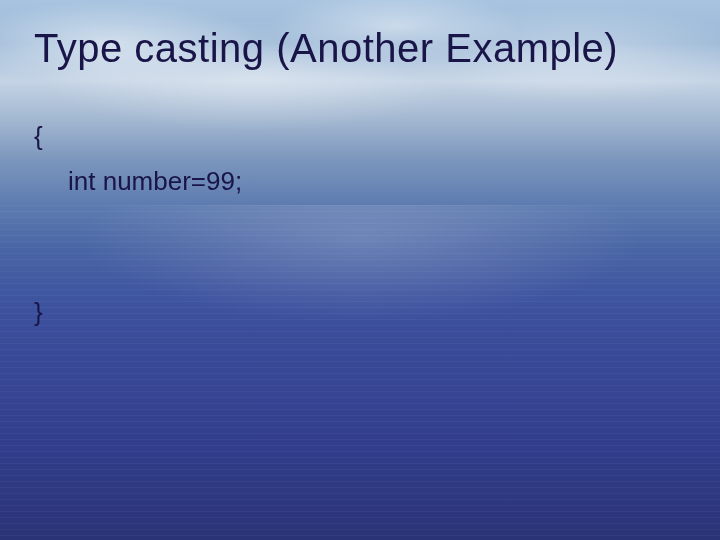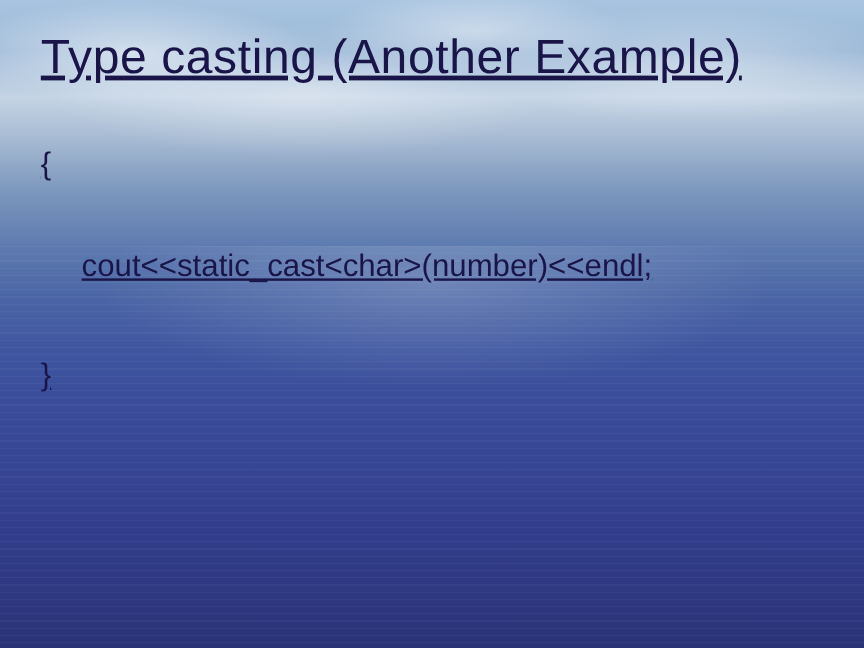--- a/index.html
+++ b/index.html
@@ -44,21 +44,20 @@
         rgba(255,255,255,0.04) 0px,
         rgba(255,255,255,0.04) 1px,
         transparent 1px,
         transparent 6px),
       radial-gradient(ellipse 400px 120px at 50% 10%, rgba(255,255,255,0.18), transparent 70%);
     pointer-events: none;
   }
   .content {
     position: relative;
     padding: 26px 34px 0 34px;
-    text-decoration: underline;
   }
   .title {
     font-size: 40px;
     font-weight: 400;
     letter-spacing: 0.5px;
     color: #1a1548;
     margin-bottom: 48px;
   }
   .code-line {
     font-size: 26px;
@@ -75,18 +74,18 @@
 <body>
 
 <div class="slide">
   <div class="sky-texture"></div>
   <div class="water-texture"></div>
   <div class="content">
     <h1 class="title">Type casting (Another Example)</h1>
 
     <div class="code-line">{</div>
     <div class="gap-sm"></div>
+    <div class="code-line indent">int number=99;</div>
     <div class="gap-md"></div>
-    <div class="code-line indent">cout&lt;&lt;static_cast&lt;char&gt;(number)&lt;&lt;endl;</div>
     <div class="gap-lg"></div>
     <div class="code-line">}</div>
   </div>
 </div>
 
 </body></html>

